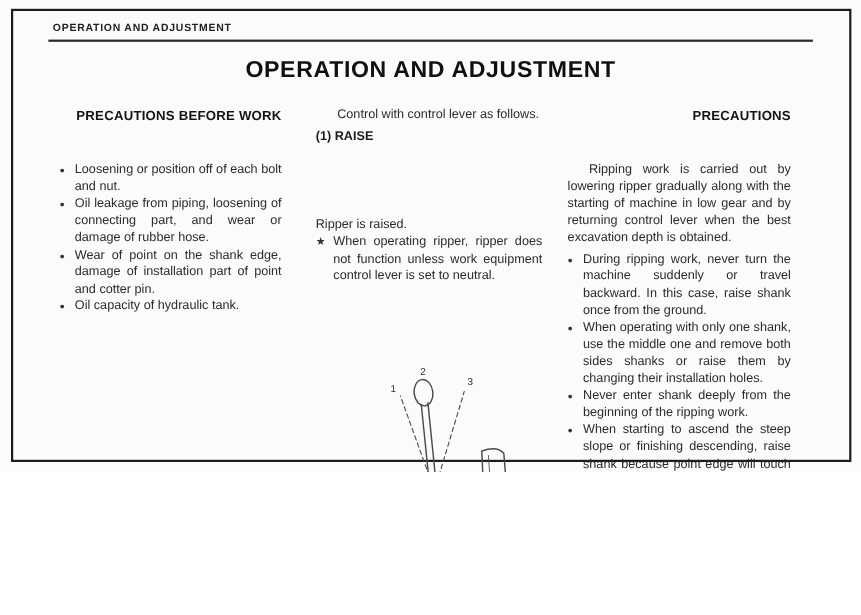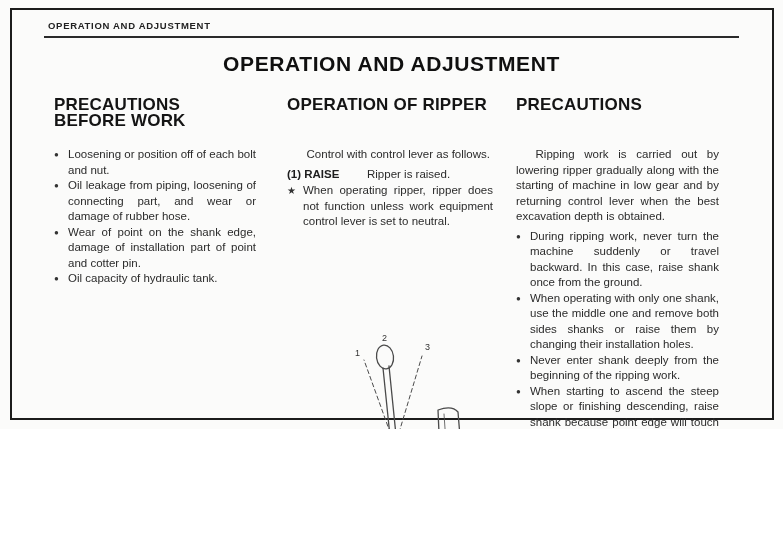--- a/index.html
+++ b/index.html
@@ -15,28 +15,28 @@
   .header-rule { position:absolute; left:44px; top:36px; width:695px; border-top:2px solid #2a2a2a; }
   .title {
     position:absolute; left:0; right:0; top:52px; margin:0; text-align:center;
     font-size:21px; font-weight:bold; letter-spacing:0.6px; color:#101010;
   }
   .col { position:absolute; top:97px; font-size:11.5px; line-height:15.5px; text-align:justify; }
   .col-left  { left:54px;  width:202px; }
   .col-mid   { left:287px; width:206px; }
   .col-right { left:516px; width:203px; }
   .col h2 {
-    font-size:17px; line-height:16px; font-weight:bold; letter-spacing:0.2px;
-    margin:0 0 14px 0; min-height:36px; color:#141414; text-align:left;
+    font-size:12px; line-height:16px; font-weight:bold; letter-spacing:0.2px;
+    margin:0 0 14px 0; min-height:36px; color:#141414; text-align:right;
   }
   .intro { margin:0 0 4px 0; text-indent:1.7em; }
   .bullet { display:flex; }
   .bullet .marker { flex:0 0 14px; font-size:8px; line-height:15.5px; color:#333; }
   .bullet .btext { flex:1; text-align:justify; }
-  .ripper-row { display:flex; }
+  .ripper-row { display:flex;flex-direction:column; }
   .ripper-row .rlabel { flex:0 0 80px; font-weight:bold; color:#1d1d1d; }
   .ripper-row .rtext { flex:1; text-align:justify; }
   .note { display:flex; margin-top:1px; }
   .note .marker { flex:0 0 16px; font-size:10px; line-height:15.5px; color:#333; }
   .note .ntext { flex:1; text-align:justify; }
   .figure { position:absolute; left:338px; top:326px; z-index:2; }
   .watermark {
     position:absolute; left:357px; top:320px; z-index:5; white-space:nowrap;
     font-family:"Liberation Serif", serif; font-size:29px; color:#0b0b0b;
   }
@@ -69,21 +69,20 @@
       <span class="marker">●</span>
       <span class="btext">Wear of point on the shank edge, damage of installation part of point and cotter pin.</span>
     </div>
     <div class="bullet">
       <span class="marker">●</span>
       <span class="btext">Oil capacity of hydraulic tank.</span>
     </div>
   </section>
 
   <section class="col col-mid">
-    <h2>OPERATION OF RIPPER</h2>
     <p class="intro">Control with control lever as follows.</p>
     <div class="ripper-row">
       <span class="rlabel">(1) RAISE</span>
       <span class="rtext">Ripper is raised.</span>
     </div>
     <div class="note">
       <span class="marker">★</span>
       <span class="ntext">When operating ripper, ripper does not function unless work equipment control lever is set to neutral.</span>
     </div>
   </section>

